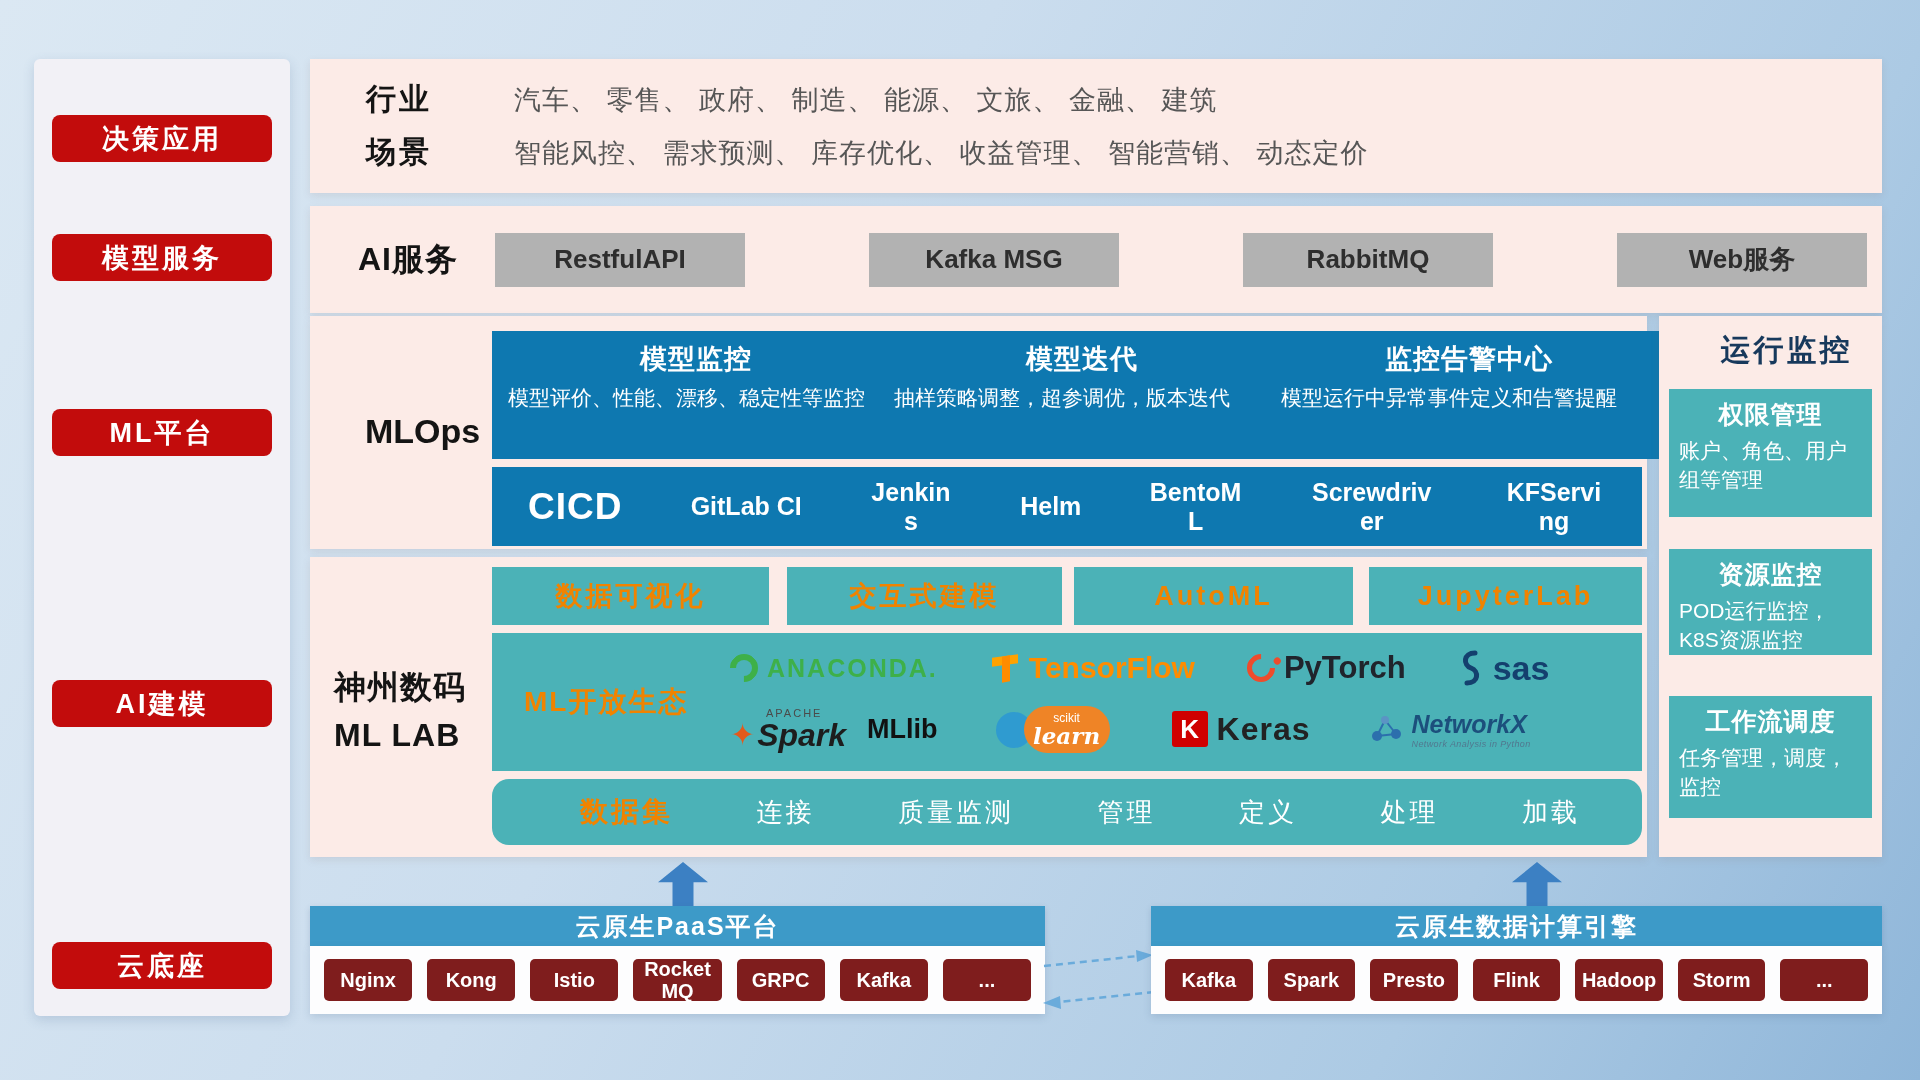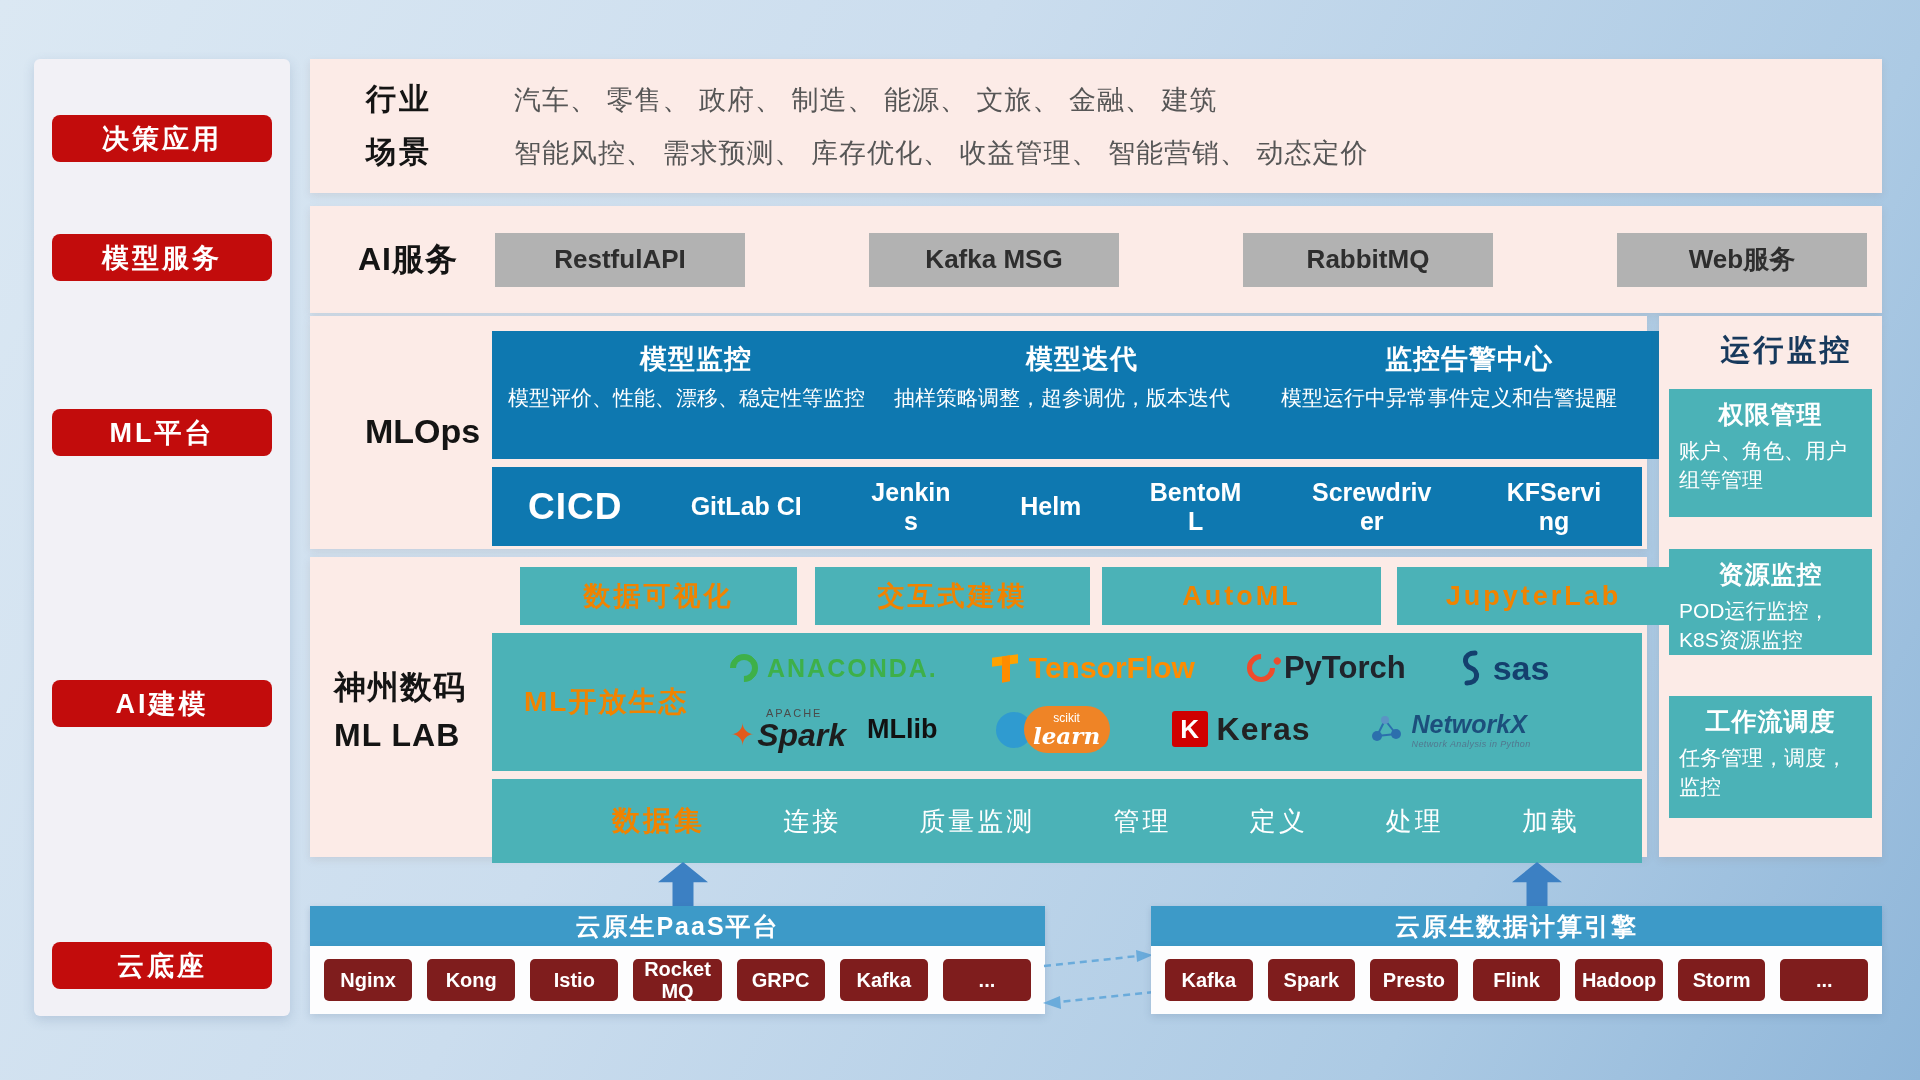--- a/index.html
+++ b/index.html
@@ -47,21 +47,21 @@
   .panel-monitor{left:1659px;top:316px;width:223px;height:541px;}
   .monitor-title{text-align:center;margin-top:14px;font-size:30px;font-weight:700;color:#17395c;letter-spacing:3px;padding-left:32px;}
   .teal-card{position:absolute;left:10px;width:203px;background:#4bb2b7;color:#fff;padding:9px 10px 0;}
   .teal-card .card-title{font-size:25px;margin-bottom:5px;}
   .teal-card .card-desc{font-size:21px;line-height:1.4;}
 
   .panel-mllab{left:310px;top:557px;width:1337px;height:300px;}
   .mllab-label{position:absolute;left:24px;top:106px;font-size:32px;font-weight:700;color:#141414;
     line-height:1.5;letter-spacing:1px;}
   .tool-btn{position:absolute;top:10px;height:58px;background:#4bb2b7;color:#f08300;
-    font-size:27px;font-weight:700;letter-spacing:3px;display:flex;align-items:center;justify-content:center;margin-left:28px;}
+    font-size:27px;font-weight:700;letter-spacing:3px;display:flex;align-items:center;justify-content:center;}
   .eco-box{position:absolute;left:182px;top:76px;width:1150px;height:138px;background:#4bb2b7;}
   .eco-label{position:absolute;left:32px;top:50%;transform:translateY(-50%);
     color:#f08300;font-size:28px;font-weight:700;letter-spacing:2px;}
   .eco-rows{position:absolute;left:238px;top:0;width:905px;height:100%;
     display:flex;flex-direction:column;justify-content:space-evenly;}
   .eco-row{display:flex;align-items:center;}
   .logo{display:flex;align-items:center;gap:9px;white-space:nowrap;}
 
   .ana-ring{width:28px;height:28px;border:6px solid #3eb049;border-radius:50%;border-left-color:transparent;transform:rotate(-45deg);}
   .ana-text{color:#3eb049;font-weight:800;font-size:25px;letter-spacing:2px;}
@@ -92,22 +92,22 @@
   .sk-text{font-size:23px;font-style:italic;font-weight:700;font-family:"DejaVu Serif",serif;}
 
   .keras-k{width:36px;height:36px;background:#d00000;color:#fff;border-radius:3px;
     display:flex;align-items:center;justify-content:center;font-size:26px;font-weight:700;}
   .keras-text{font-size:32px;font-weight:600;color:#222;letter-spacing:1px;}
 
   .nx-wrap{display:flex;flex-direction:column;line-height:1.15;font-style:italic;}
   .nx-text{font-size:25px;font-weight:700;color:#1c4f7c;}
   .nx-sub{font-size:9px;color:#51788f;letter-spacing:.4px;}
 
-  .dataset-bar{position:absolute;left:182px;top:222px;width:1150px;height:84px;background:#4bb2b7;
-    display:flex;align-items:center;justify-content:space-between;padding:0 62px 0 120px;}
+  .dataset-bar{position:absolute;left:182px;top:222px;width:1150px;height:66px;background:#4bb2b7;
+    display:flex;align-items:center;justify-content:space-between;padding:0 62px 0 88px;border-radius:17px;}
   .ds-label{color:#f08300;font-size:28px;font-weight:700;letter-spacing:3px;}
   .ds-item{color:#fff;font-size:26px;letter-spacing:3px;}
 
   
   .cloud-header{position:absolute;top:906px;height:40px;background:#3d9ac8;color:#fff;
     font-size:25px;font-weight:700;letter-spacing:2px;display:flex;align-items:center;justify-content:center;
     box-shadow:0 2px 6px rgba(60,90,130,.2);}
   .cloud-strip{position:absolute;top:946px;height:68px;background:#fdfdfe;
     display:flex;align-items:center;gap:15px;padding:0 14px;box-shadow:0 3px 8px rgba(60,90,130,.18);}
   .cloud-btn{flex:1;height:42px;background:#7f1d1d;color:#fff;font-size:20px;font-weight:700;border-radius:5px;

